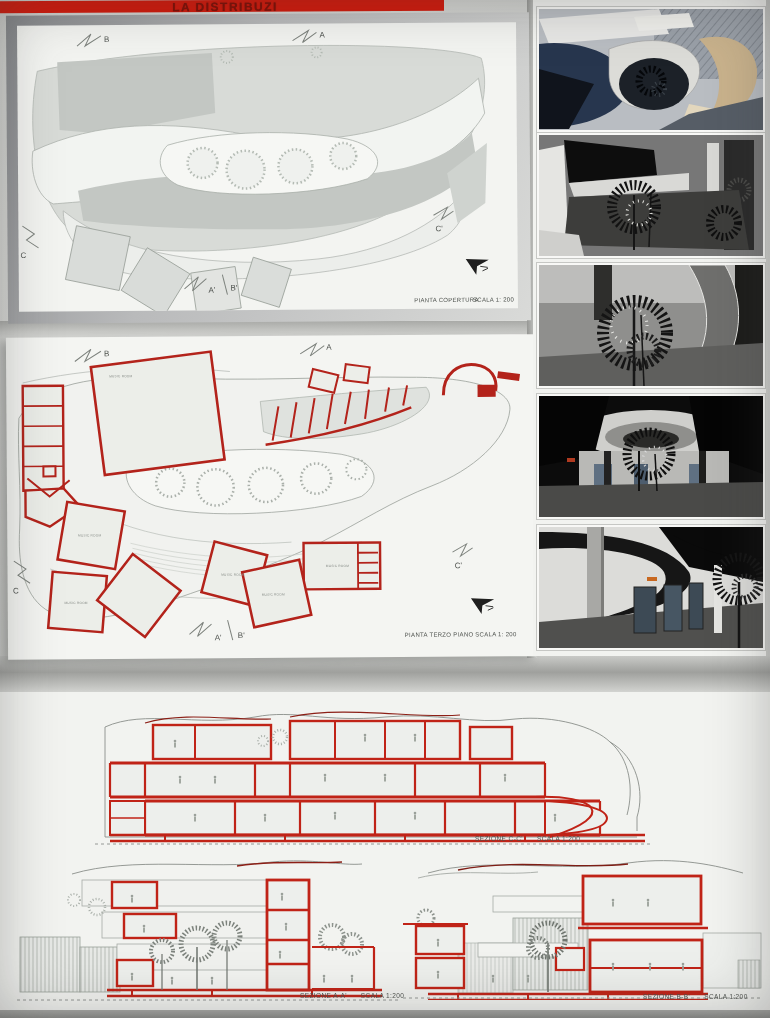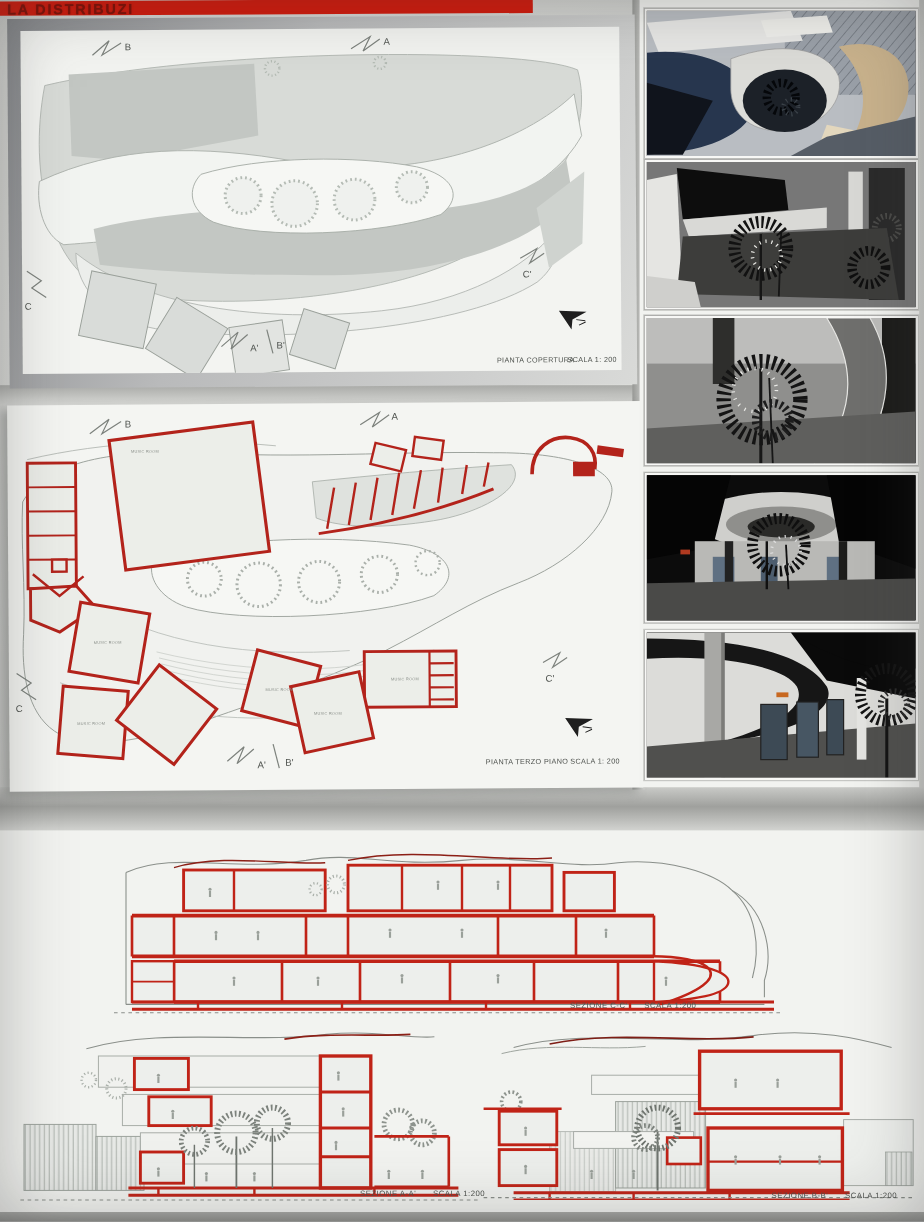--- a/index.html
+++ b/index.html
@@ -1,20 +1,21 @@
 <!DOCTYPE html>
 <html><head>
 <meta charset="utf-8">
 <style>
   html,body{margin:0;padding:0;background:#888;}
   .photo{
     position:relative;width:770px;height:1018px;overflow:hidden;
     font-family:"Liberation Sans",sans-serif;
     background:
       radial-gradient(circle at 42% 38%, #e6e7e4 0%, #d2d3d0 55%, #b4b5b2 100%);
+    text-align: center;
   }
   .photo::after{content:"";position:absolute;inset:0;pointer-events:none;
     box-shadow:inset 0 0 60px rgba(60,60,60,.35);}
   .banner{
     position:absolute;left:0;top:0;width:438px;height:12px;
     background:#d2180a;color:#7f0e04;font-weight:bold;font-size:12px;
     letter-spacing:1.5px;line-height:14px;overflow:hidden;white-space:nowrap;
     transform:rotate(-0.3deg);padding-left:6px;
     text-shadow:0 0 1px rgba(90,10,5,.6);
   }

